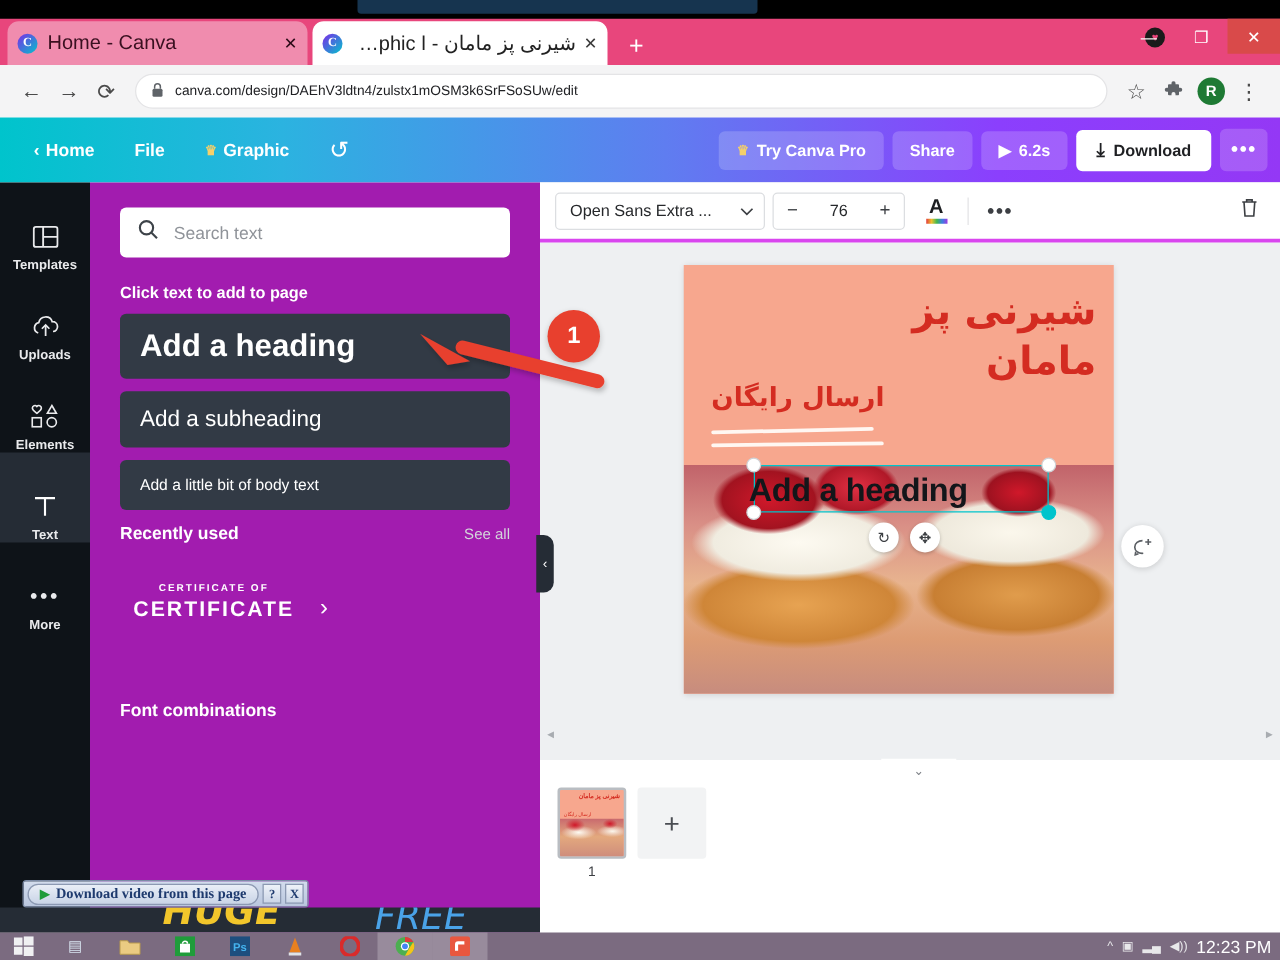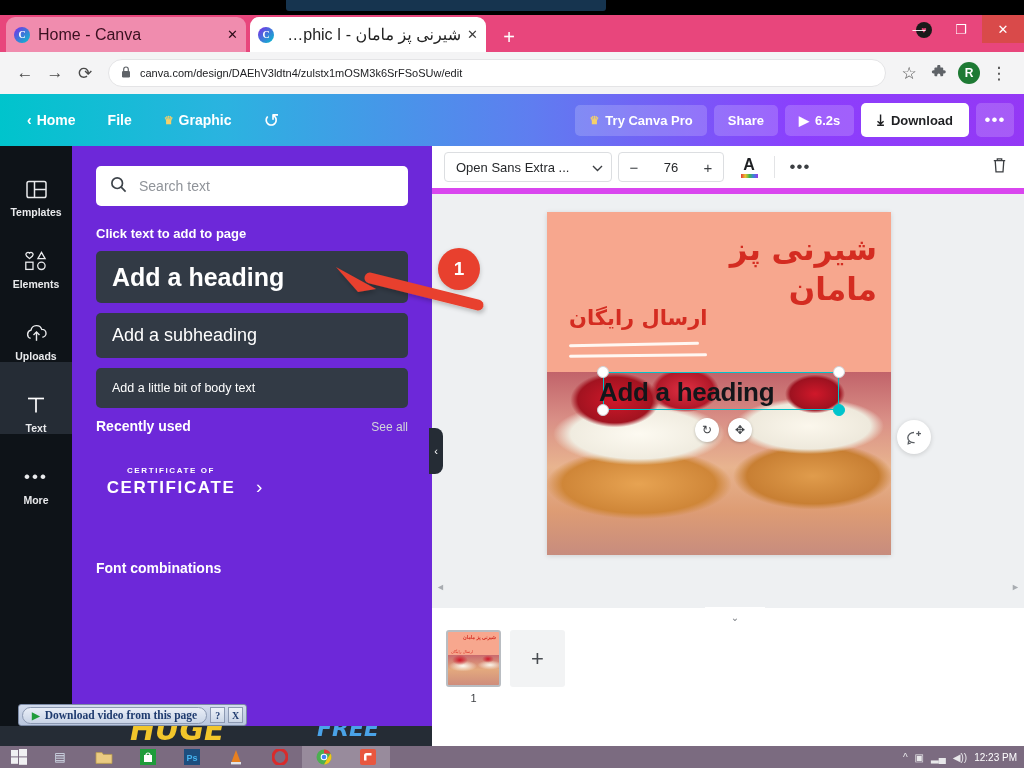--- a/index.html
+++ b/index.html
@@ -128,21 +128,21 @@
     height: 72px; display: flex; flex-direction: column; align-items: center;
     justify-content: flex-end; gap: 5px; cursor: pointer; color: #e9eaec;
   }
   .rail-item.active { background: #252c35; }
   .rail-label { font-size: 10.5px; font-weight: bold; }
   .rail-ico { height: 24px; display: flex; align-items: center; justify-content: center; }
 
   
   .panel {
     position: absolute; left: 72px; top: 146px; width: 360px; height: 600px;
-    background: #6d28d9; padding: 20px 24px 0 24px; overflow: hidden;
+    background: #a21caf; padding: 20px 24px 0 24px; overflow: hidden;
   }
   .search-box {
     height: 40px; background: #fff; border-radius: 5px; display: flex;
     align-items: center; padding: 0 14px; gap: 12px; cursor: text;
   }
   .search-ph { font-size: 14px; color: #8f9399; }
   .panel-title {
     font-size: 13px; font-weight: bold; color: #fff; margin: 20px 0 10px 0;
   }
   .text-card {
@@ -181,21 +181,21 @@
   }
 
   
   .editor {
     position: absolute; left: 432px; top: 146px; width: 592px; height: 600px;
     background: #eef0f2;
   }
   .ed-toolbar {
     position: absolute; left: 0; top: 0; width: 592px; height: 48px;
     background: #fff; display: flex; align-items: center; padding: 0 12px; gap: 6px;
-    border-bottom: 6px solid #d946ef;
+    border-bottom: 3px solid #d946ef;
   }
   .font-select {
     border: 1px solid #dcdee1; border-radius: 4px; height: 30px;
     display: flex; align-items: center; padding: 0 8px 0 11px; gap: 12px;
     font-size: 13px; color: #26282b; cursor: pointer; min-width: 168px;
   }
   .size-group {
     display: flex; align-items: center; border: 1px solid #dcdee1;
     border-radius: 4px; height: 30px; overflow: hidden;
   }
@@ -367,44 +367,43 @@
     position: absolute; left: 0; top: 726px; width: 432px; height: 20px;
     background: #252c35; overflow: hidden;
   }
   .bleed-huge {
     position: absolute; left: 130px; top: -14px; color: #f2c62b;
     font-size: 30px; font-weight: bold; font-style: italic;
     font-family: "DejaVu Sans", sans-serif;
   }
   .bleed-free {
     position: absolute; left: 300px; top: -10px; color: #4aa3e8;
-    font-size: 22px; font-weight: bold; font-style: italic;
+    font-size: 29px; font-weight: normal; font-style: italic;
     font-family: "DejaVu Sans", sans-serif;
-    margin-left: 17px;
   }
 
   
   .taskbar {
     position: absolute; left: 0; bottom: 0; width: 1024px; height: 22px;
     background: #7b6b80; display: flex; align-items: center; z-index: 40;
   }
   .tb-start {
     width: 38px; height: 22px; display: flex; align-items: center;
     justify-content: center; cursor: pointer;
   }
   .tb-app {
     width: 44px; height: 22px; display: flex; align-items: center;
     justify-content: center; cursor: pointer; position: relative;
   }
   .tb-app.open { background: rgba(255,255,255,0.22); }
   .tb-right {
     margin-left: auto; display: flex; align-items: center; gap: 7px;
     padding-right: 7px; color: #fff; font-size: 9px;
   }
-  .tb-clock { font-size: 10px; color: #fff; white-space: nowrap; }
+  .tb-clock { font-size: 14px; color: #fff; white-space: nowrap; }
   .tray-ico { font-size: 10px; color: #e8e8ea; cursor: pointer; }
 </style>
 </head>
 <body>
 
 <div id="app">
 
   <div class="browser-top">
     <div class="blackbar"></div>
     <div class="blackbar2"></div>
@@ -493,38 +492,38 @@
         <svg width="21" height="21" viewBox="0 0 21 21">
             <rect x="1" y="2.5" width="19" height="16" rx="1.8" stroke="#e9eaec" stroke-width="1.5" fill="none"></rect>
             <line x1="8.5" y1="2.5" x2="8.5" y2="18.5" stroke="#e9eaec" stroke-width="1.5"></line>
             <line x1="8.5" y1="10.5" x2="20" y2="10.5" stroke="#e9eaec" stroke-width="1.5"></line>
           </svg>
       </span>
       <span class="rail-label">Templates</span>
     </div>
     <div class="rail-item">
       <span class="rail-ico">
+        <svg width="23" height="20" viewBox="0 0 23 20">
+            <path d="M5.6 15.4A4.3 4.3 0 016 7.1a5.6 5.6 0 0110.8-.7 3.9 3.9 0 01.6 7.8" stroke="#e9eaec" stroke-width="1.4" fill="none"></path>
+            <line x1="11.5" y1="17.8" x2="11.5" y2="9.2" stroke="#e9eaec" stroke-width="1.4"></line>
+            <path d="M8.5 12l3-3 3 3" stroke="#e9eaec" stroke-width="1.4" fill="none"></path>
+          </svg>
+      </span>
+      <span class="rail-label">Uploads</span>
+    </div>
+    <div class="rail-item">
+      <span class="rail-ico">
         <svg width="24" height="22" viewBox="0 0 24 22">
             <path d="M5.5 3.2c1.3-1.6 3.6-.4 3.6 1.2 0 1.7-2.1 3-3.6 4.2C4 7.4 1.9 6.1 1.9 4.4c0-1.6 2.3-2.8 3.6-1.2z" stroke="#e9eaec" stroke-width="1.3" fill="none"></path>
             <path d="M17.5 2.4l3.6 6.2h-7.2z" stroke="#e9eaec" stroke-width="1.3" fill="none"></path>
             <rect x="1.8" y="12.2" width="7.2" height="7.2" stroke="#e9eaec" stroke-width="1.3" fill="none"></rect>
             <circle cx="17.4" cy="15.8" r="3.7" stroke="#e9eaec" stroke-width="1.3" fill="none"></circle>
           </svg>
       </span>
       <span class="rail-label">Elements</span>
-    </div>
-    <div class="rail-item">
-      <span class="rail-ico">
-        <svg width="23" height="20" viewBox="0 0 23 20">
-            <path d="M5.6 15.4A4.3 4.3 0 016 7.1a5.6 5.6 0 0110.8-.7 3.9 3.9 0 01.6 7.8" stroke="#e9eaec" stroke-width="1.4" fill="none"></path>
-            <line x1="11.5" y1="17.8" x2="11.5" y2="9.2" stroke="#e9eaec" stroke-width="1.4"></line>
-            <path d="M8.5 12l3-3 3 3" stroke="#e9eaec" stroke-width="1.4" fill="none"></path>
-          </svg>
-      </span>
-      <span class="rail-label">Uploads</span>
     </div>
     <div class="rail-item active">
       <span class="rail-ico">
         <svg width="22" height="22" viewBox="0 0 22 22">
             <line x1="3" y1="4.5" x2="19" y2="4.5" stroke="#fff" stroke-width="1.7"></line>
             <line x1="11" y1="4.5" x2="11" y2="18.5" stroke="#fff" stroke-width="1.7"></line>
           </svg>
       </span>
       <span class="rail-label">Text</span>
     </div>

